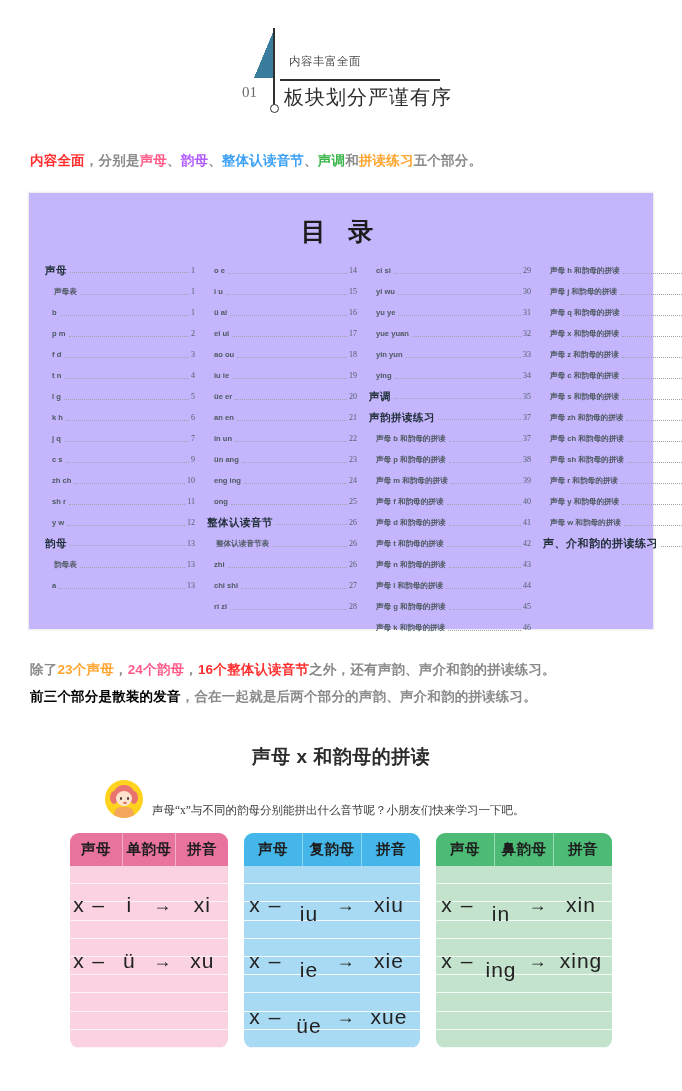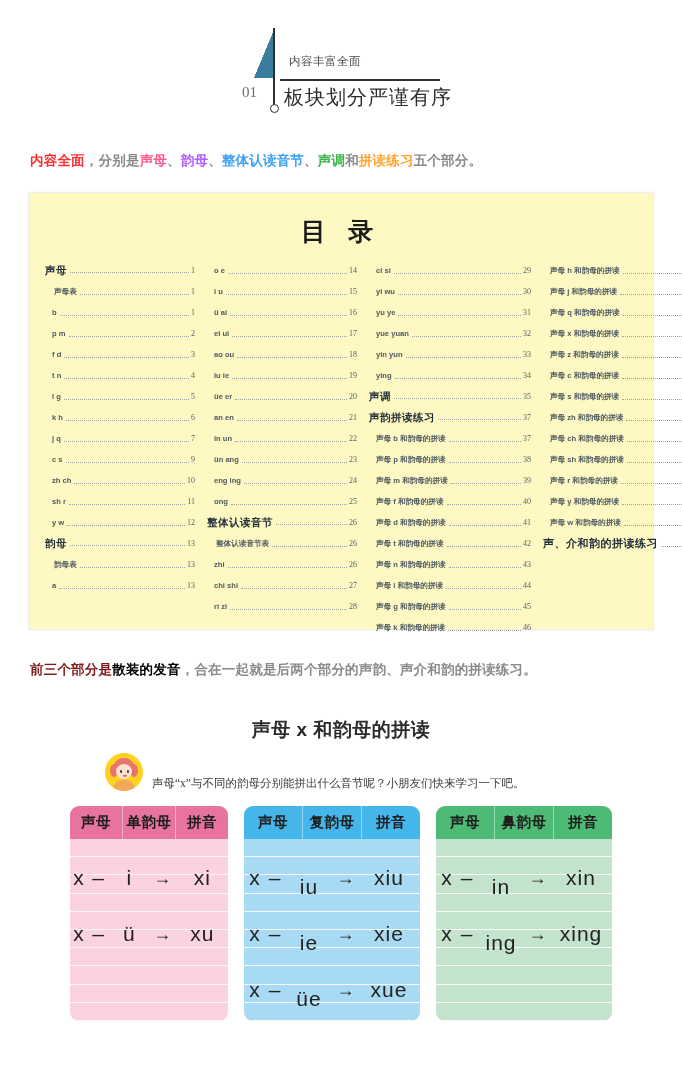--- a/index.html
+++ b/index.html
@@ -87,21 +87,21 @@
     letter-spacing: 0.2px;
     white-space: nowrap;
   }
   .intro span { font-weight: bold; }
 
   
   .toc-card {
     position: relative;
     margin: 22px 28px 0 28px;
     height: 436px;
-    background: #fef9c3;
+    background: #c4b5fd;
     border: 1px solid #eeeeee;
     box-shadow: 0 0 0 1px #fafafa;
   }
   .toc-title {
     text-align: center;
     font-size: 25px;
     font-weight: bold;
     color: #1c1c1c;
     letter-spacing: 8px;
     padding-top: 22px;
@@ -670,21 +670,22 @@
         </div>
         <div class="toc-row bigtail">
           <span class="lbl">声、介和韵的拼读练习</span>
           <span class="dots"></span>
         </div>
       </div>
     </div>
 </div>
 
 <div class="mid-para">
-  <div><span style="color:#7f1d1d">前三个部分是</span><span style="color:#000000">散装的发音</span><span style="color:#8a8a8a">，合在一起就是后两个部分的声韵、声介和韵的拼读练习。</span></div>
+  <div><span style="color:#8a8a8a">除了</span><span style="color:#ffa42e">23个声母</span><span style="color:#8a8a8a">，</span><span style="color:#ff5b89">24个韵母</span><span style="color:#8a8a8a">，</span><span style="color:#ff2f2f">16个整体认读音节</span><span style="color:#8a8a8a">之外，还有声韵、声介和韵的拼读练习。</span></div>
+  <div><span style="color:#000000">前三个部分是</span><span style="color:#000000">散装的发音</span><span style="color:#8a8a8a">，合在一起就是后两个部分的声韵、声介和韵的拼读练习。</span></div>
 </div>
 
 <div class="lesson">
   <div class="lesson-title">声母 x 和韵母的拼读</div>
   <div class="lesson-q-row">
     <div class="avatar">
       <div class="av-hair-l"></div>
         <div class="av-hair-r"></div>
       <div class="av-hair"></div>
       <div class="av-face"></div>

